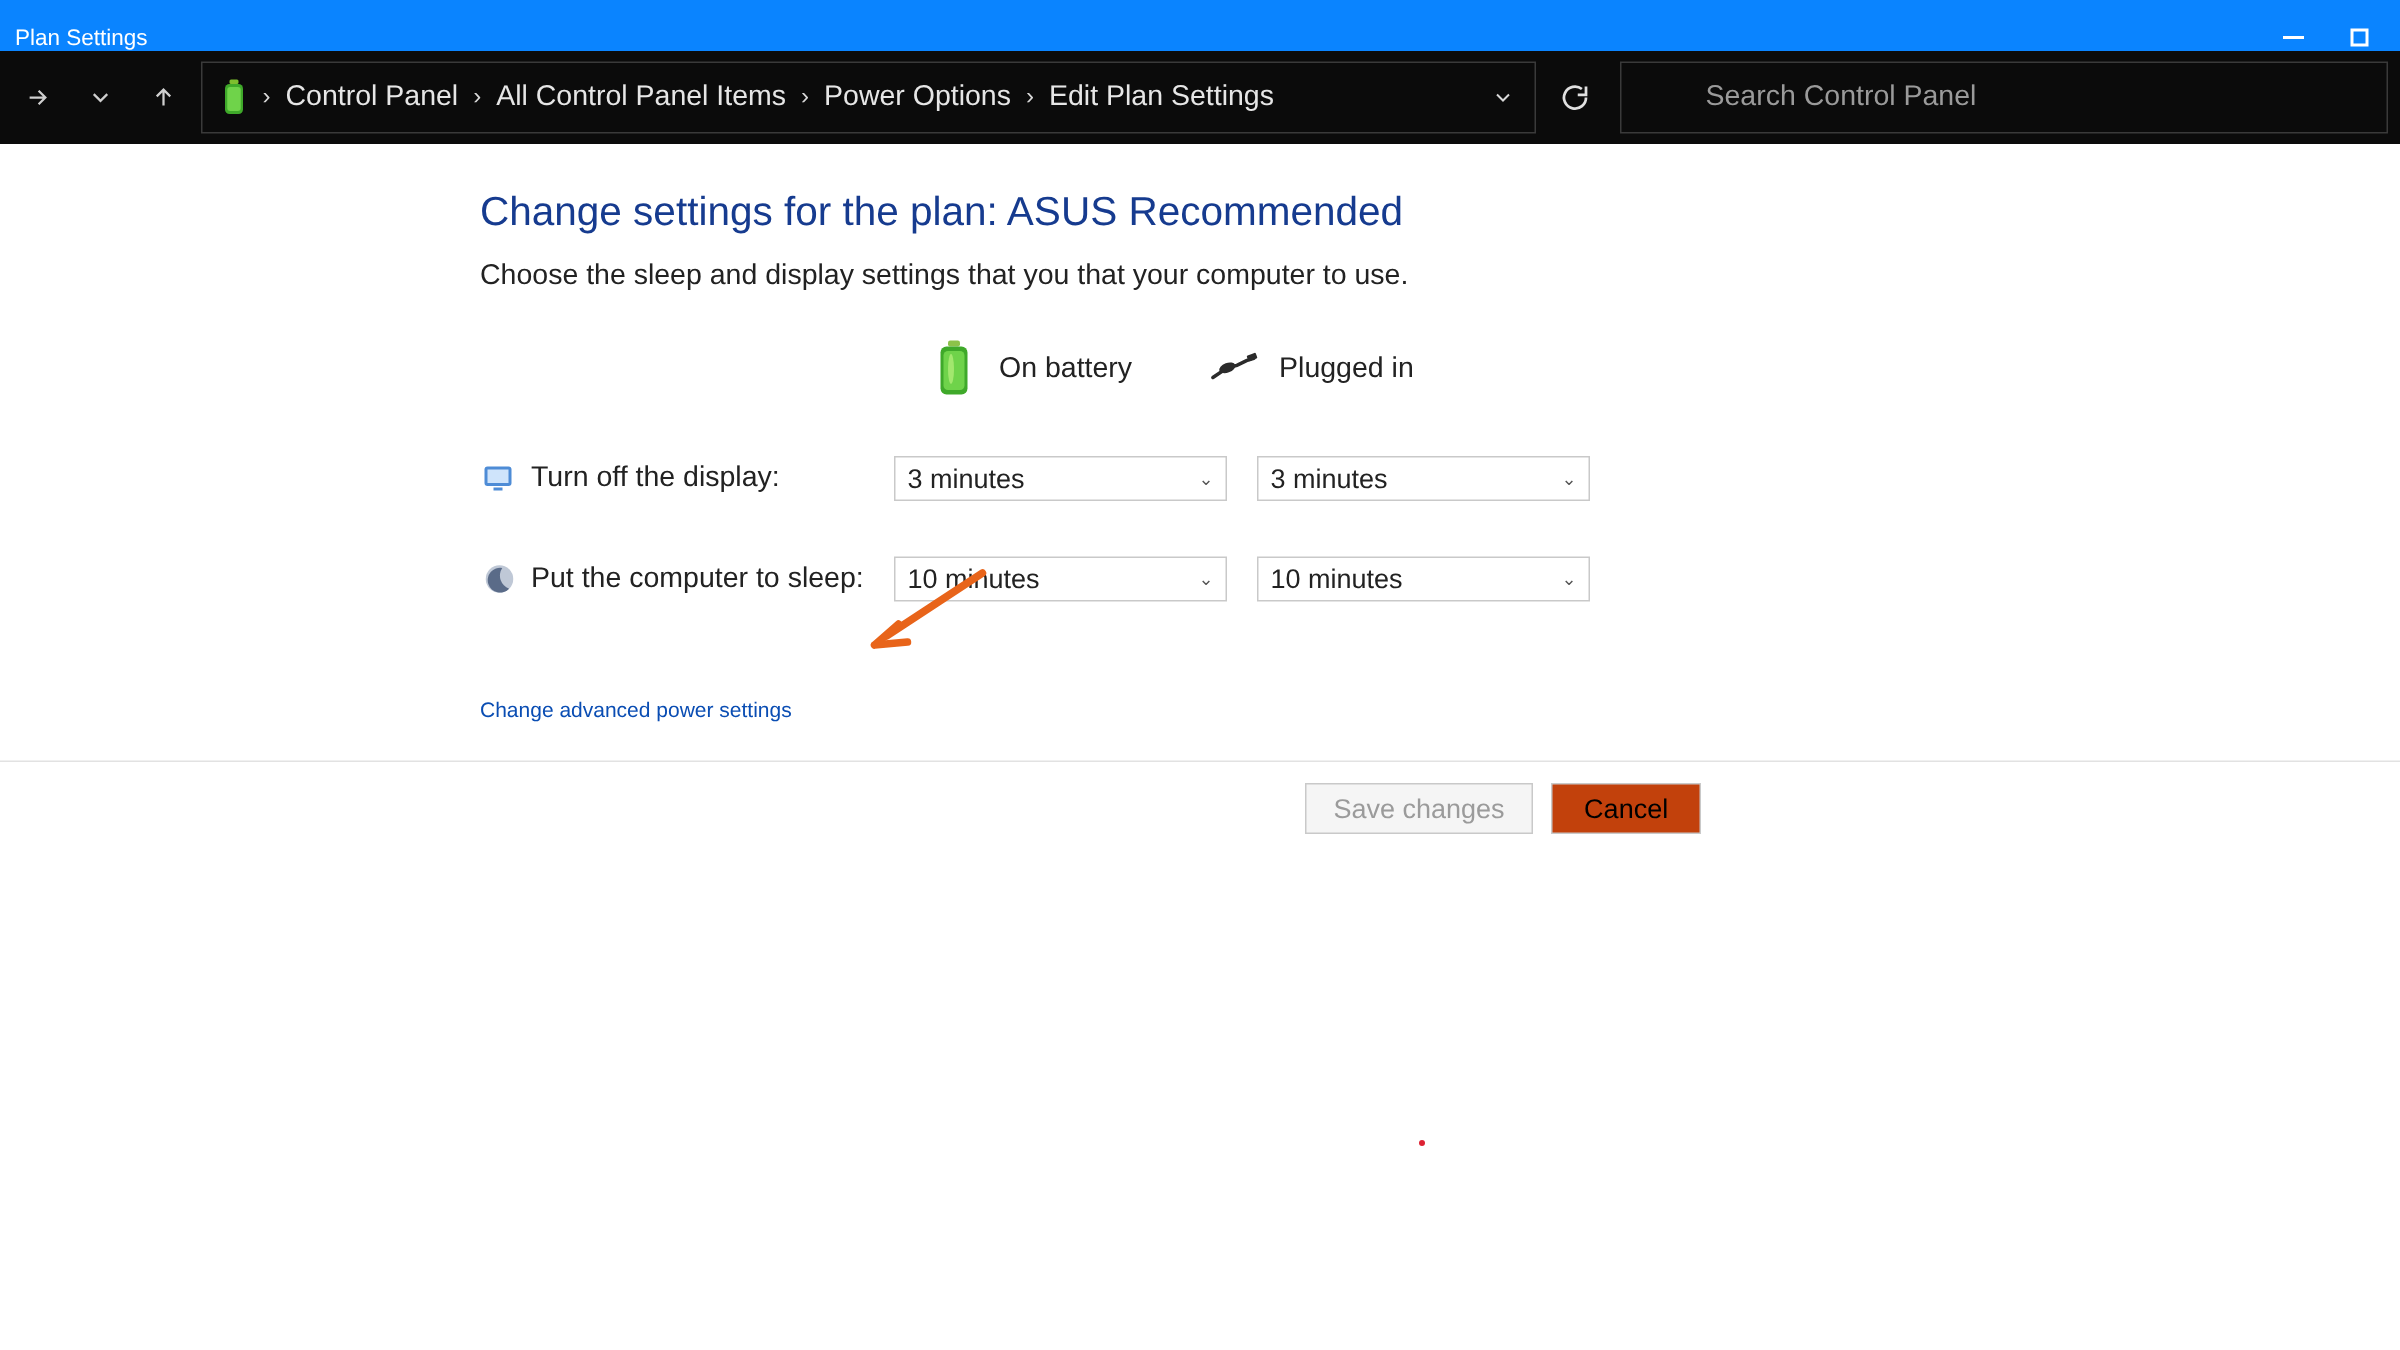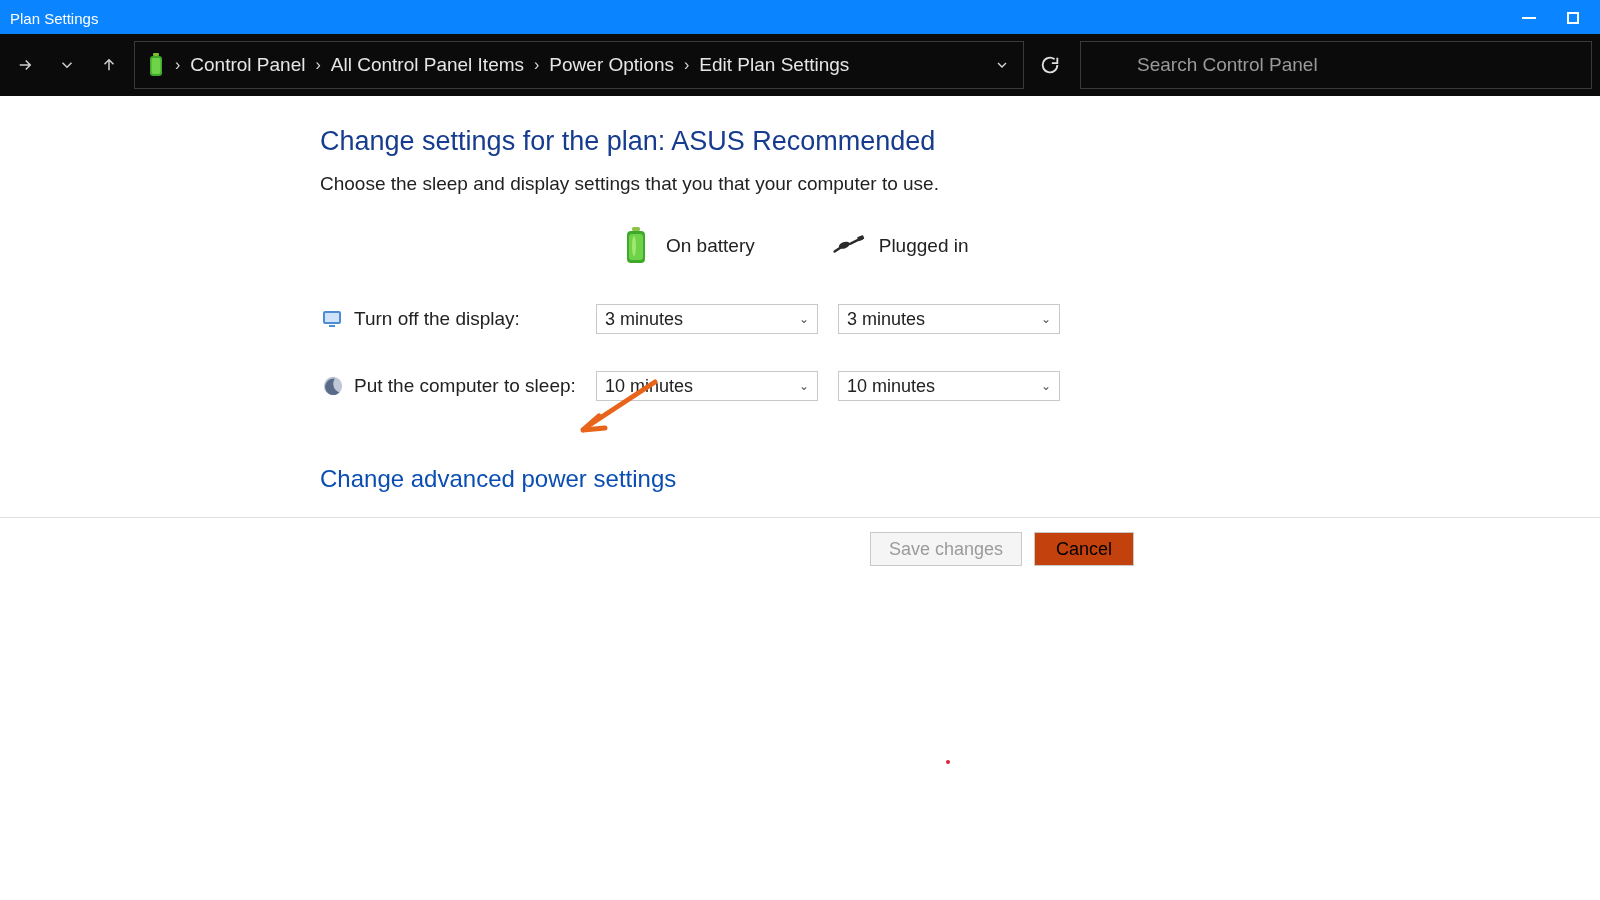--- a/index.html
+++ b/index.html
@@ -1,21 +1,21 @@
 <!DOCTYPE html>
 <html><head>
 <meta charset="utf-8">
 <style>
   * { box-sizing: border-box; margin: 0; padding: 0; font-family: "Segoe UI", Arial, sans-serif; }
   html, body { width: 1600px; height: 900px; background: #fff; overflow: hidden; }
 
   
   .titlebar {
     height: 34px; background: #0a84ff; color: #fff;
-    display: flex; align-items: center; justify-content: space-between;
+    display: flex; align-items: flex-end; justify-content: space-between;
     padding: 2px 8px 0 10px; font-size: 15px;
   }
   .titlebar .title { }
   .titlebar .win-controls { display: flex; gap: 26px; align-items: center; padding-right: 10px; }
   .win-btn { width: 18px; height: 18px; display: flex; align-items: center; justify-content: center; cursor: default; }
   .win-min { border-bottom: 2px solid #fff; width: 14px; height: 0; }
   .win-max { border: 2px solid #fff; width: 12px; height: 12px; }
 
   
   .navbar {
@@ -48,38 +48,38 @@
     font-size: 19px; width: 100%; margin-left: 44px;
   }
   .search-box input::placeholder { color: #9a9a9a; }
 
   
   .content { padding: 30px 0 0 320px; position: relative; }
   .page-title { color: #163b8f; font-size: 27px; font-weight: 400; margin-bottom: 16px; }
   .page-desc { color: #222; font-size: 19px; margin-bottom: 30px; }
 
   .cols-header {
-    display: flex; align-items: center; margin-left: 300px; gap: 78px; margin-bottom: 26px;
+    display: flex; align-items: center; margin-left: 300px; gap: 52px; margin-bottom: 26px;
   }
   .col-head { display: flex; align-items: center; gap: 14px; font-size: 19px; color: #222; }
   .col-head .col-icon { width: 32px; height: 42px; display: flex; align-items: center; justify-content: center; }
 
   .setting-row {
     display: flex; align-items: center; gap: 0; margin-bottom: 28px; margin-top: 37px;
   }
   .row-icon { width: 26px; height: 26px; margin-right: 8px; display: flex; align-items: center; justify-content: center; }
   .row-label { font-size: 19px; color: #222; width: 222px; }
   .select {
     width: 222px; height: 30px; border: 1px solid #c9c9c9; background: #fff;
     display: flex; align-items: center; justify-content: space-between;
     padding: 0 8px; margin-left: 20px; font-size: 18px; color: #222; cursor: default;
   }
   .select .chev { color: #555; font-size: 12px; }
 
-  .link-advanced { color: #0a4db3; font-size: 24px; margin-top: 36px; display: inline-block; cursor: pointer; }
+  .link-advanced { color: #0a4db3; font-size: 14px; margin-top: 36px; display: inline-block; cursor: pointer; }
 
   .arrow-annot { position: absolute; left: 575px; top: 280px; pointer-events: none; }
 
   .footer-sep { border-top: 1px solid #e2e2e2; margin-top: 24px; }
   .footer-btns { display: flex; justify-content: flex-start; gap: 12px; padding: 14px 0 0 870px; }
   .btn {
     min-width: 100px; height: 34px; border: 1px solid #c9c9c9; background: #c2410c;
     font-size: 18px; padding: 0 18px; display: flex; align-items: center; justify-content: center;
     cursor: default;
   }

